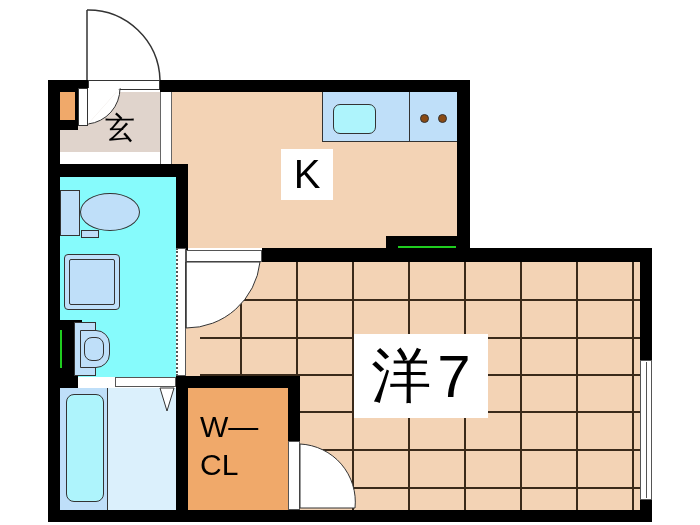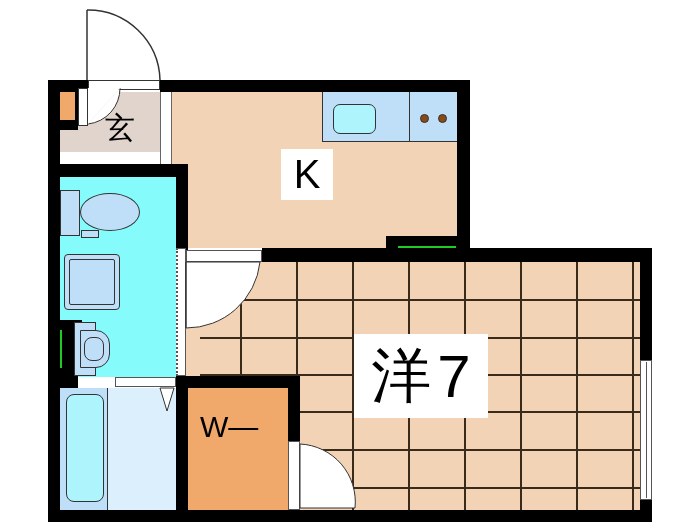--- a/index.html
+++ b/index.html
@@ -118,13 +118,14 @@
 <div class="abs" style="left:640px;top:360px;width:12px;height:140px;background:#fff;border:1px solid #555;"></div>
 <div class="abs" style="left:646px;top:362px;width:1px;height:136px;background:#555;"></div>
 
 <div class="abs label" style="left:354px;top:334px;width:134px;height:84px;font-size:60px;gap:6px;">
   <span>洋</span>
     <span>7</span>
 </div>
 
 <div class="abs" style="left:200px;top:408px;width:80px;height:80px;font-size:30px;line-height:38px;color:#000;">
   <div>W—</div>
+  <div>CL</div>
 </div>
 
 </body></html>

